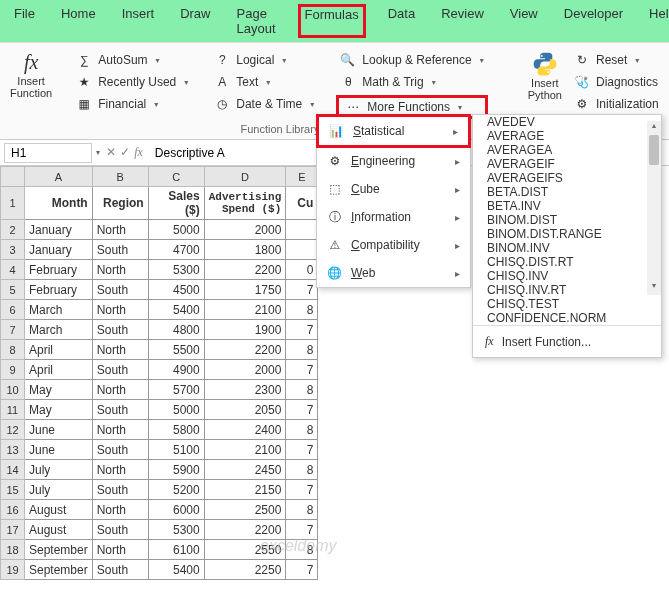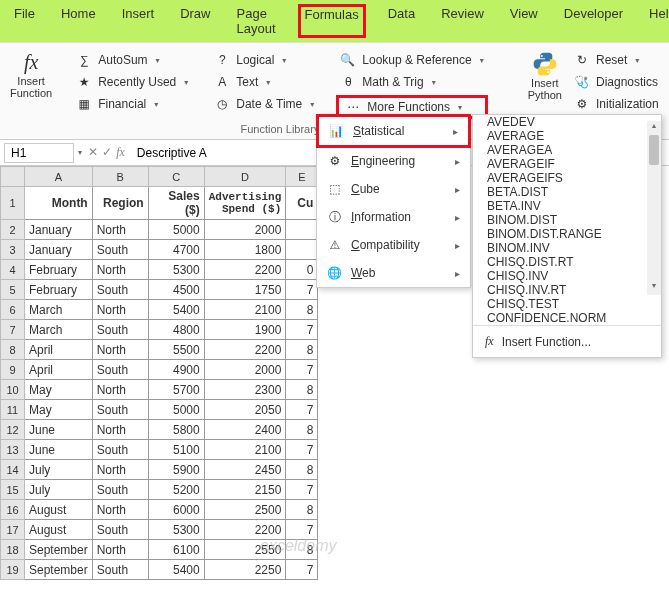--- a/index.html
+++ b/index.html
@@ -1,33 +1,33 @@
 <!DOCTYPE html>
 <html><head>
 <meta charset="utf-8">
 <style>
 * { box-sizing: border-box; margin: 0; padding: 0; font-family: 'Segoe UI', Arial, sans-serif; }
 body { background: #fff; font-size: 12px; color: #333; width: 669px; height: 595px; overflow: hidden; position: relative; }
-.menubar { display: flex; padding: 4px 10px; gap: 18px; border-bottom: 1px solid #ddd; background: #bef264; font-size: 13px; }
+.menubar { display: flex; padding: 4px 10px; gap: 18px; border-bottom: 1px solid #ddd; background: #86efac; font-size: 13px; }
 .menubar span { cursor: default; padding: 2px 4px; }
 .highlighted { border: 3px solid #e81123; padding: 0 4px !important; }
 .ribbon { display: flex; padding: 8px 10px 4px; gap: 20px; border-bottom: 1px solid #ccc; background: #fafafa; position: relative; }
 .ribbon-group { display: flex; flex-direction: column; gap: 4px; }
 .fx-big { display: flex; flex-direction: column; align-items: center; gap: 2px; width: 52px; font-size: 11px; text-align: center; line-height: 1.1; }
 .fx-big .icon { font-size: 20px; font-style: italic; font-family: serif; }
 .rb-item { display: flex; align-items: center; gap: 6px; font-size: 12px; padding: 1px 4px; white-space: nowrap; }
 .rb-item .ic { width: 16px; height: 16px; display: inline-flex; align-items: center; justify-content: center; font-size: 12px; }
 .rb-item .chev { font-size: 8px; margin-left: 2px; color: #666; }
 .ribbon-label { text-align: center; font-size: 11px; color: #666; margin-top: 2px; }
 .highlighted-box { border: 3px solid #e81123; padding: 0 2px; display: inline-flex; }
 .python-group { display: flex; gap: 8px; }
 .py-big { display: flex; flex-direction: column; align-items: center; font-size: 11px; text-align: center; }
 .py-big svg { width: 26px; height: 26px; }
 .formula-bar { display: flex; align-items: center; border-bottom: 1px solid #ccc; background: #fff; height: 26px; }
-.name-box { width: 70px; border: 1px solid #ccc; padding: 2px 6px; margin: 2px 4px; font-size: 12px; }
+.name-box { width: 88px; border: 1px solid #ccc; padding: 2px 6px; margin: 2px 4px; font-size: 12px; }
 .fb-btns { display: flex; gap: 4px; padding: 0 6px; color: #888; }
 .fb-input { flex: 1; padding: 2px 6px; font-size: 12px; border: none; }
 .sheet-wrap { position: relative; }
 .sheet { border-collapse: collapse; font-size: 12px; }
 .sheet th.col { background: #e6e6e6; border: 1px solid #bbb; width: 56px; height: 20px; font-weight: normal; font-size: 11px; }
 .sheet th.row { background: #e6e6e6; border: 1px solid #bbb; width: 24px; font-weight: normal; font-size: 11px; text-align: center; }
 .sheet td { border: 1px solid #999; padding: 2px 4px; height: 20px; font-size: 12px; }
 .sheet .hdr td { font-weight: bold; text-align: right; vertical-align: middle; }
 .sheet td.num { text-align: right; }
 .dropdown { position: absolute; top: 114px; left: 316px; width: 155px; background: #fff; border: 1px solid #ccc; box-shadow: 2px 2px 6px rgba(0,0,0,.2); z-index: 10; }

